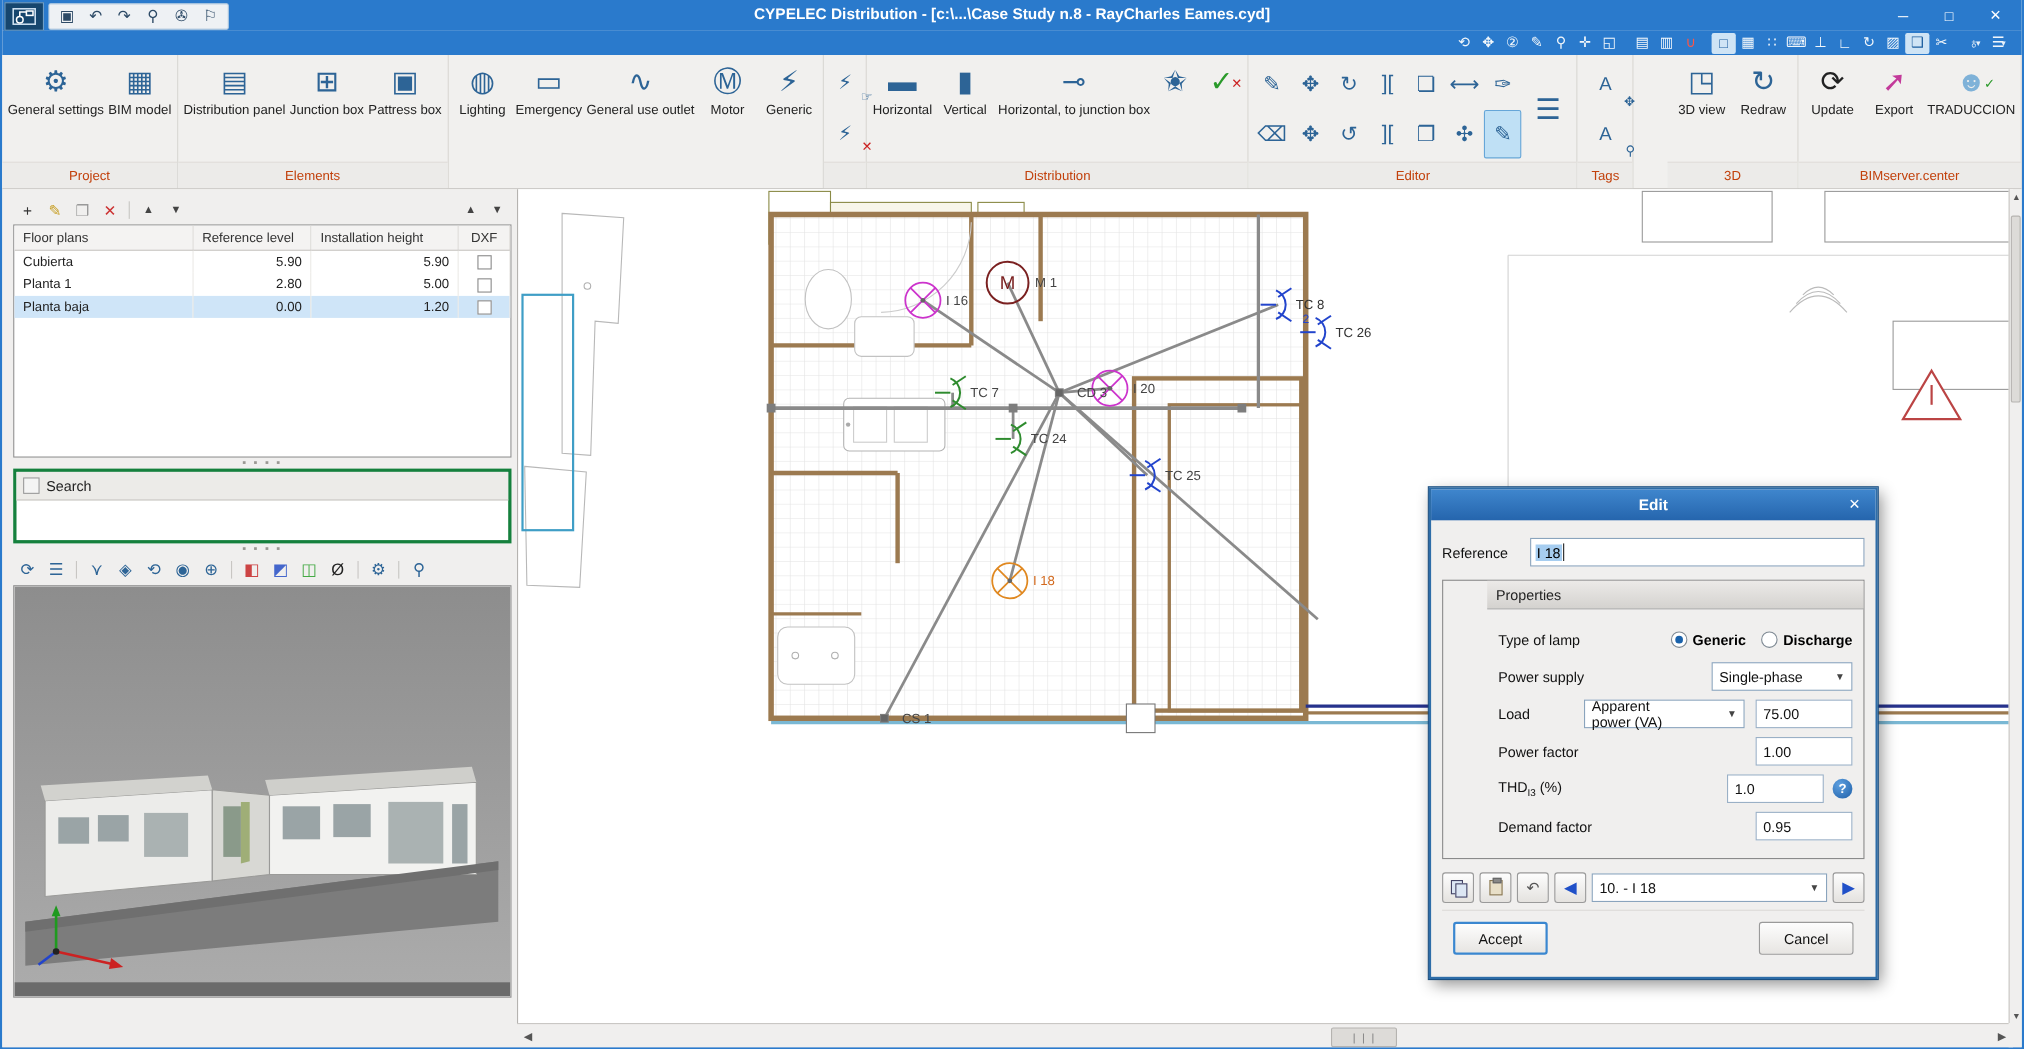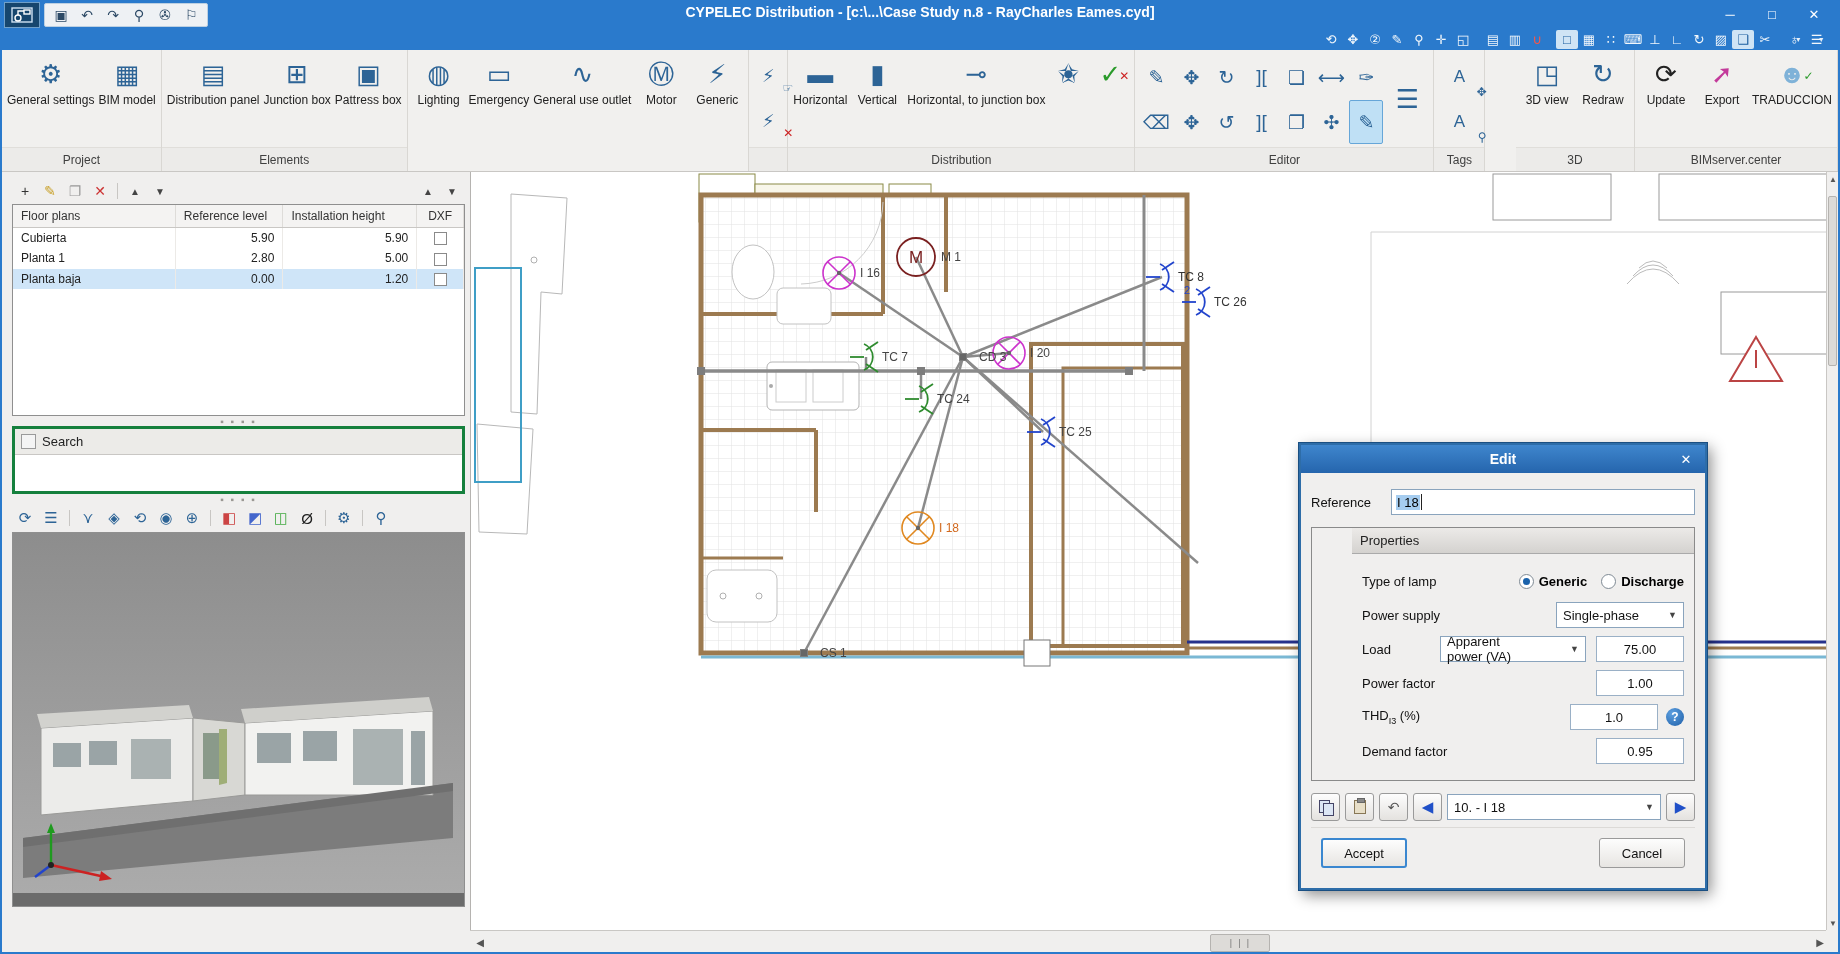--- a/index.html
+++ b/index.html
@@ -20,21 +20,21 @@
   .viewbar{position:absolute;left:0;top:28px;width:100%;height:22px;background:#2a7acc;display:flex;justify-content:flex-end;align-items:center;padding-right:10px;}
   .viewbar .tbtn{color:#f2f7fb;font-size:13px;width:22px;height:19px;}
   .viewbar .tbtn.active{background:#cfe4f5;color:#1a5c9e;}
   .viewbar .vsep{width:8px;}
   .viewbar .drop{font-size:8px;margin-left:-3px;color:#e8f1fa;}
   
   .ribbon{position:absolute;left:0;top:50px;width:100%;height:122px;background:#f1f0ee;border-bottom:1px solid #c9c7c4;display:flex;}
   .rgroup{display:flex;flex-direction:column;border-right:1px solid #d9d7d3;}
   .rgroup.spacer{flex:1;border-right:none;}
   .rbtns{height:97px;display:flex;align-items:stretch;padding:2px 4px 0 4px;gap:2px;}
-  .rlabel{height:24px;background:#ecebe9;border-top:1px solid #e0deda;font-size:12px;color:#404040;display:flex;align-items:center;justify-content:center;}
+  .rlabel{height:24px;background:#ecebe9;border-top:1px solid #e0deda;font-size:12px;color:#c2410c;display:flex;align-items:center;justify-content:center;}
   .rbtn{min-width:54px;display:flex;flex-direction:column;align-items:center;justify-content:flex-start;padding-top:6px;cursor:default;border:1px solid transparent;border-radius:2px;}
   .rbtn .ricon{font-size:26px;line-height:30px;color:#2d6496;position:relative;}
   .rbtn .rtext{font-size:12px;color:#222;text-align:center;line-height:14px;margin-top:4px;white-space:pre-line;}
   .badge{position:absolute;right:-8px;bottom:-2px;font-size:12px;}
   .ministack{display:flex;flex-direction:column;justify-content:space-around;padding:4px 2px;}
   .mbtn{width:34px;height:34px;display:flex;align-items:center;justify-content:center;font-size:18px;color:#2d6496;position:relative;}
   .egrid{display:grid;grid-template-columns:repeat(7,34px);grid-template-rows:44px 44px;gap:1px;align-self:center;}
   .ebtn{display:flex;align-items:center;justify-content:center;font-size:19px;color:#2d6496;border:1px solid transparent;border-radius:2px;}
   .ebtn.active{background:#bfe0f5;border-color:#66a6d8;}
   .tallbtn{width:44px;display:flex;align-items:center;justify-content:center;font-size:26px;color:#2d6496;align-self:center;height:88px;}
@@ -84,21 +84,21 @@
   .ghead{height:26px;background:linear-gradient(#eceae8,#d4d2cf);border-bottom:1px solid #aaa;display:flex;align-items:center;padding:0 8px;color:#222;}
   .ginner{padding:8px 10px 10px 10px;}
   .prow{display:flex;align-items:center;height:30px;margin:4px 0;position:relative;}
   .prow .plabel{flex:1;color:#111;}
   .radio{width:15px;height:15px;border-radius:50%;border:1px solid #7f8a94;background:#fff;margin-right:5px;position:relative;}
   .radio.on::after{content:"";position:absolute;left:3px;top:3px;width:7px;height:7px;border-radius:50%;background:#1a62ab;}
   .radgrp{display:flex;align-items:center;gap:14px;}
   .radgrp .b{font-weight:bold;}
   .ddl{height:26px;background:#fff;border:1px solid #8aa4bd;display:flex;align-items:center;justify-content:space-between;padding:0 6px;color:#111;}
   .ddl .dd{font-size:9px;color:#444;margin-left:8px;}
-  .numin{height:26px;background:#fff;border:1px solid #9ab0c6;display:flex;align-items:center;justify-content:center;padding:0 6px;color:#111;}
+  .numin{height:26px;background:#fff;border:1px solid #9ab0c6;display:flex;align-items:center;justify-content:flex-start;padding:0 6px;color:#111;}
   .help{width:18px;height:18px;border-radius:50%;background:radial-gradient(circle at 35% 30%,#5ea0e0,#1e5fa8);color:#fff;font-weight:bold;font-size:12px;display:flex;align-items:center;justify-content:center;margin-left:8px;}
   .navrow{display:flex;align-items:center;gap:5px;margin-top:10px;height:32px;}
   .sqbtn{width:29px;height:28px;background:linear-gradient(#fdfdfd,#e4e2df);border:1px solid #9a9a9a;border-radius:3px;display:flex;align-items:center;justify-content:center;font-size:14px;color:#555;position:relative;}
   .bluearr{color:#2050c8;font-size:15px;}
   .dfoot{display:flex;justify-content:space-between;align-items:center;padding:10px 10px;margin-top:4px;border-top:1px solid #dcdad7;}
   .btn{height:30px;min-width:86px;background:linear-gradient(#fdfdfd,#e7e5e2);border:1px solid #9a9a9a;border-radius:3px;display:flex;align-items:center;justify-content:center;font-size:13px;color:#111;}
   .btn.focus{border:2px solid #3a87d0;}
   
   .ic-copy{position:relative;width:14px;height:14px;}
   .ic-copy::before,.ic-copy::after{content:"";position:absolute;width:9px;height:11px;border:1px solid #446;background:#dce6f4;}

